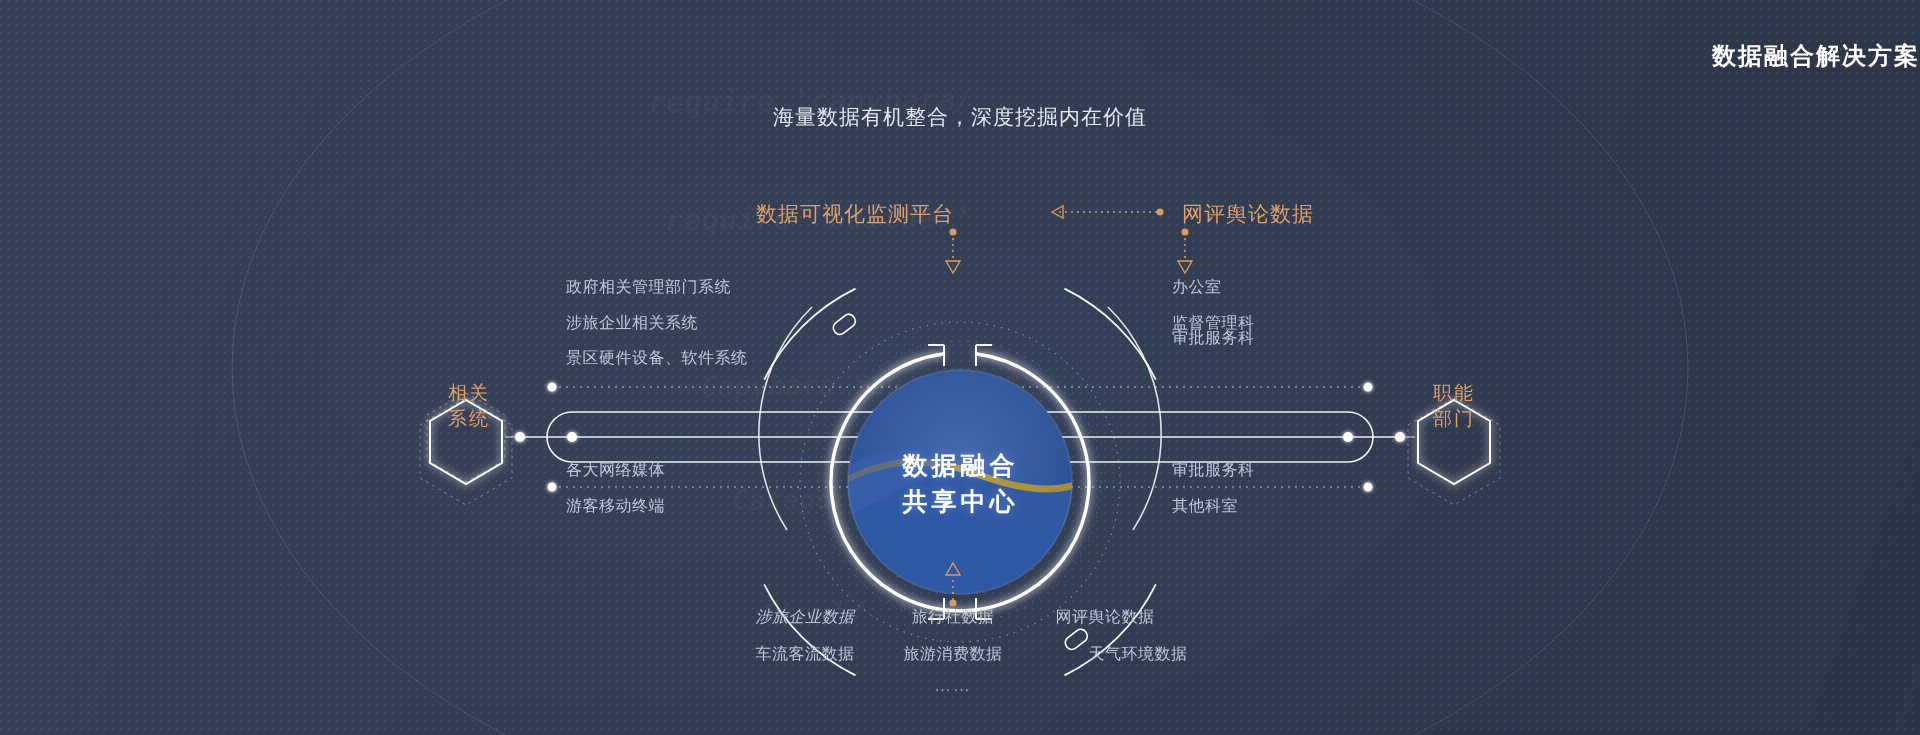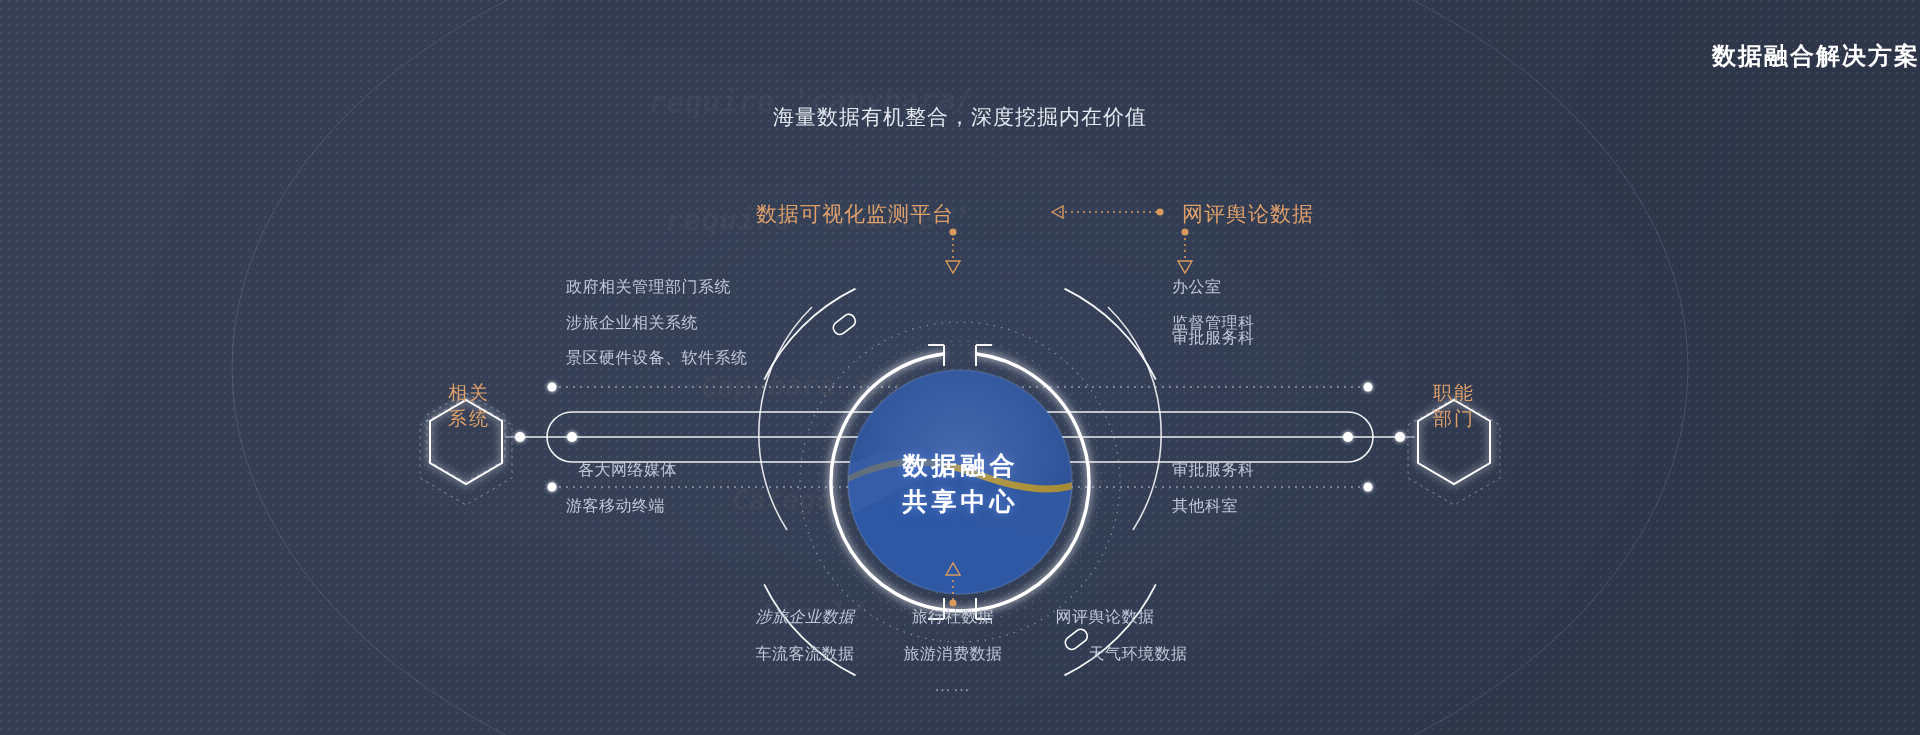--- a/index.html
+++ b/index.html
@@ -261,21 +261,21 @@
   </div>
   <div class="hex-label" style="left:1454px;top:380px;transform:translateX(-50%);">
     <div>职能</div>
     <div>部门</div>
   </div>
 
   <div class="lbl" style="left:566px;top:277px;">政府相关管理部门系统</div>
   <div class="lbl" style="left:566px;top:313px;">涉旅企业相关系统</div>
   <div class="lbl" style="left:566px;top:348px;">景区硬件设备、软件系统</div>
 
-  <div class="lbl" style="left:566px;top:460px;margin-left:12px;">各大网络媒体</div>
+  <div class="lbl" style="left:566px;top:460px;">各大网络媒体</div>
   <div class="lbl" style="left:566px;top:496px;">游客移动终端</div>
 
   <div class="lbl" style="left:1172px;top:277px;">办公室</div>
   <div class="lbl" style="left:1172px;top:313px;">监督管理科</div>
   <div class="lbl" style="left:1172px;top:328px;">审批服务科</div>
 
   <div class="lbl" style="left:1172px;top:460px;">审批服务科</div>
   <div class="lbl" style="left:1172px;top:496px;">其他科室</div>
 
   <div class="lbl" style="left:805px;top:607px;transform:translateX(-50%);font-style:italic;">涉旅企业数据</div>

